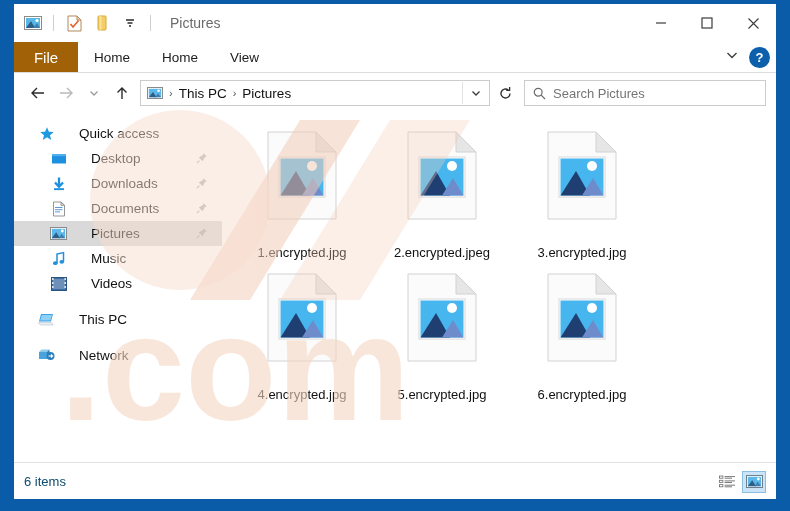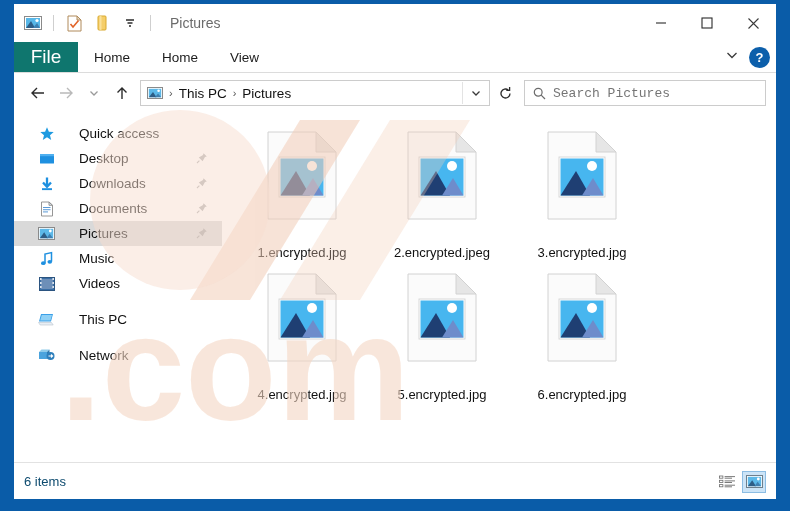--- a/index.html
+++ b/index.html
@@ -78,27 +78,27 @@
   
   #ribbon-tabs {
     position: relative;
     height: 30px;
     background: #ffffff;
     display: flex;
     align-items: stretch;
     border-bottom: 1px solid #dcdcdc;
   }
   #tab-file {
-    background: #0f766e;
+    background: #a16207;
     color: #ffffff;
     width: 64px;
     display: flex;
     align-items: center;
     justify-content: center;
-    font-size: 19px;
+    font-size: 15px;
   }
   .tab {
     display: flex;
     align-items: center;
     padding: 0 16px;
     font-size: 13.5px;
     color: #1c1c1c;
   }
   #ribbon-right {
     position: absolute;
@@ -186,21 +186,21 @@
     height: 24px;
     border: 1px solid #cccccc;
     background: #ffffff;
     display: flex;
     align-items: center;
     margin-left: 4px;
   }
   #search-input {
     border: none;
     outline: none;
-    font-family: Liberation Mono, monospace;
+    font-family: Liberation Sans, sans-serif;
     font-size: 13px;
     color: #767676;
     background: transparent;
     flex: 1;
     padding: 0;
   }
 
   
   #body-area {
     display: flex;
@@ -216,21 +216,21 @@
   }
   .nav-item {
     height: 25px;
     display: flex;
     align-items: center;
     padding-left: 24px;
     padding-right: 12px;
     gap: 24px;
     position: relative;
   }
-  .nav-item.child { padding-left: 24px; }
+  .nav-item.child { padding-left: 36px; }
   .nav-item.selected { background: #d9d9d9; }
   .nav-label {
     font-size: 13.5px;
     color: #111111;
     white-space: nowrap;
   }
   .nav-icon {
     width: 17px;
     height: 17px;
     display: flex;

